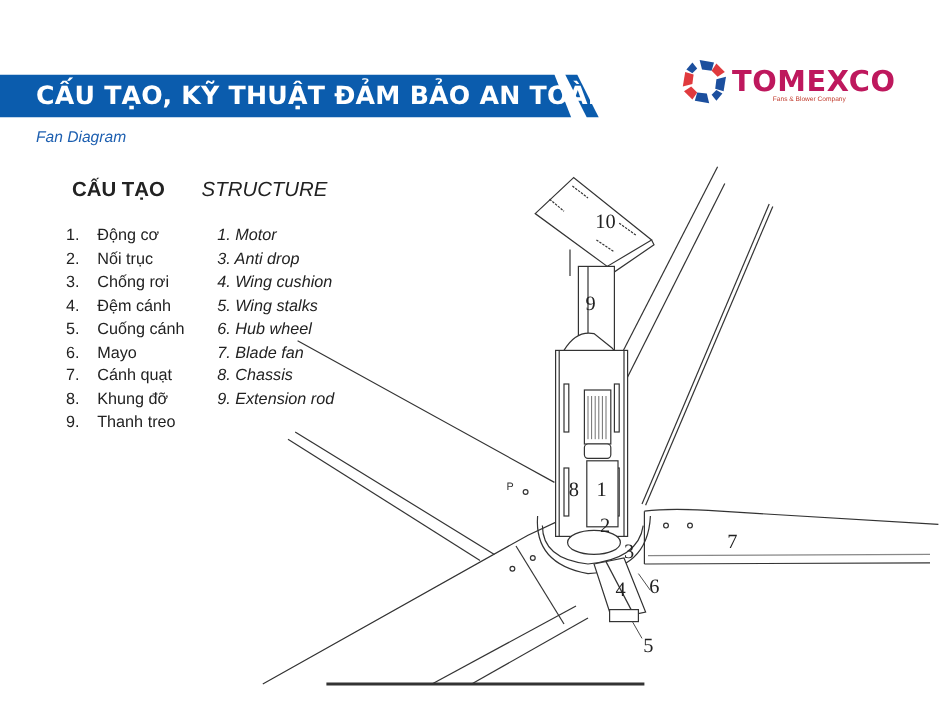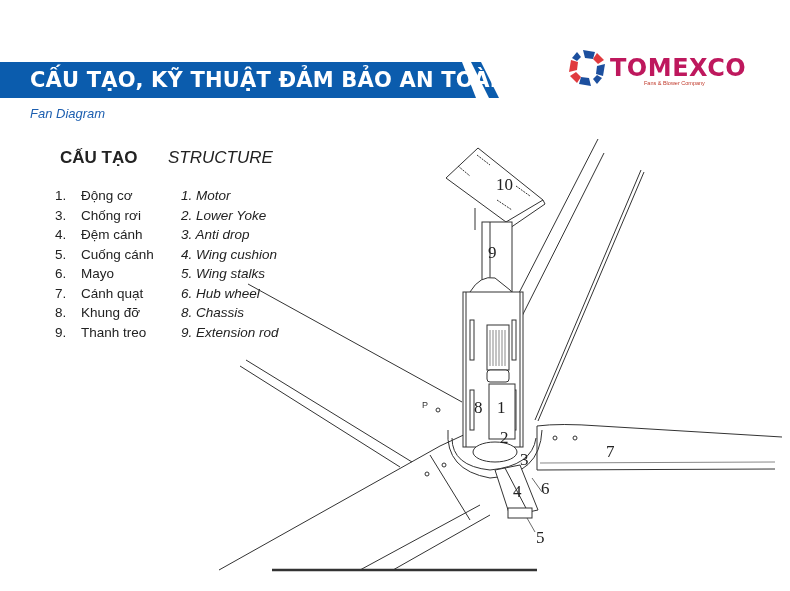--- a/index.html
+++ b/index.html
@@ -55,36 +55,37 @@
   </svg>
   <span class="logo-text">TOMEXCO</span>
   <span class="logo-tag">Fans &amp; Blower Company</span>
 </div>
 
 <div class="hdr hdr-vi">CẤU TẠO</div>
 <div class="hdr hdr-en">STRUCTURE</div>
 
 <ul class="list list-vi">
   <li><span class="num">1.</span><span>Động cơ</span></li>
+  <li><span class="num">2.</span><span>Nối trục</span></li>
   <li><span class="num">3.</span><span>Chống rơi</span></li>
   <li><span class="num">4.</span><span>Đệm cánh</span></li>
   <li><span class="num">5.</span><span>Cuống cánh</span></li>
   <li><span class="num">6.</span><span>Mayo</span></li>
   <li><span class="num">7.</span><span>Cánh quạt</span></li>
   <li><span class="num">8.</span><span>Khung đỡ</span></li>
   <li><span class="num">9.</span><span>Thanh treo</span></li>
 </ul>
 
 <ul class="list list-en">
   <li>1. Motor</li>
-  <li>2. Lower Yoke</li>
   <li>3. Anti drop</li>
   <li>4. Wing cushion</li>
   <li> 5. Wing stalks</li>
   <li>6. Hub wheel</li>
+  <li>7. Blade fan</li>
   <li>8. Chassis</li>
   <li>9. Extension rod</li>
 </ul>
 
 <svg class="diagram" width="790" height="591" fill="none" stroke="#333" stroke-width="1">
 
   <g>
     <line x1="598" y1="139" x2="500" y2="330"></line>
     <line x1="604" y1="153" x2="510" y2="340"></line>
     <line x1="641" y1="170" x2="535" y2="420"></line>

